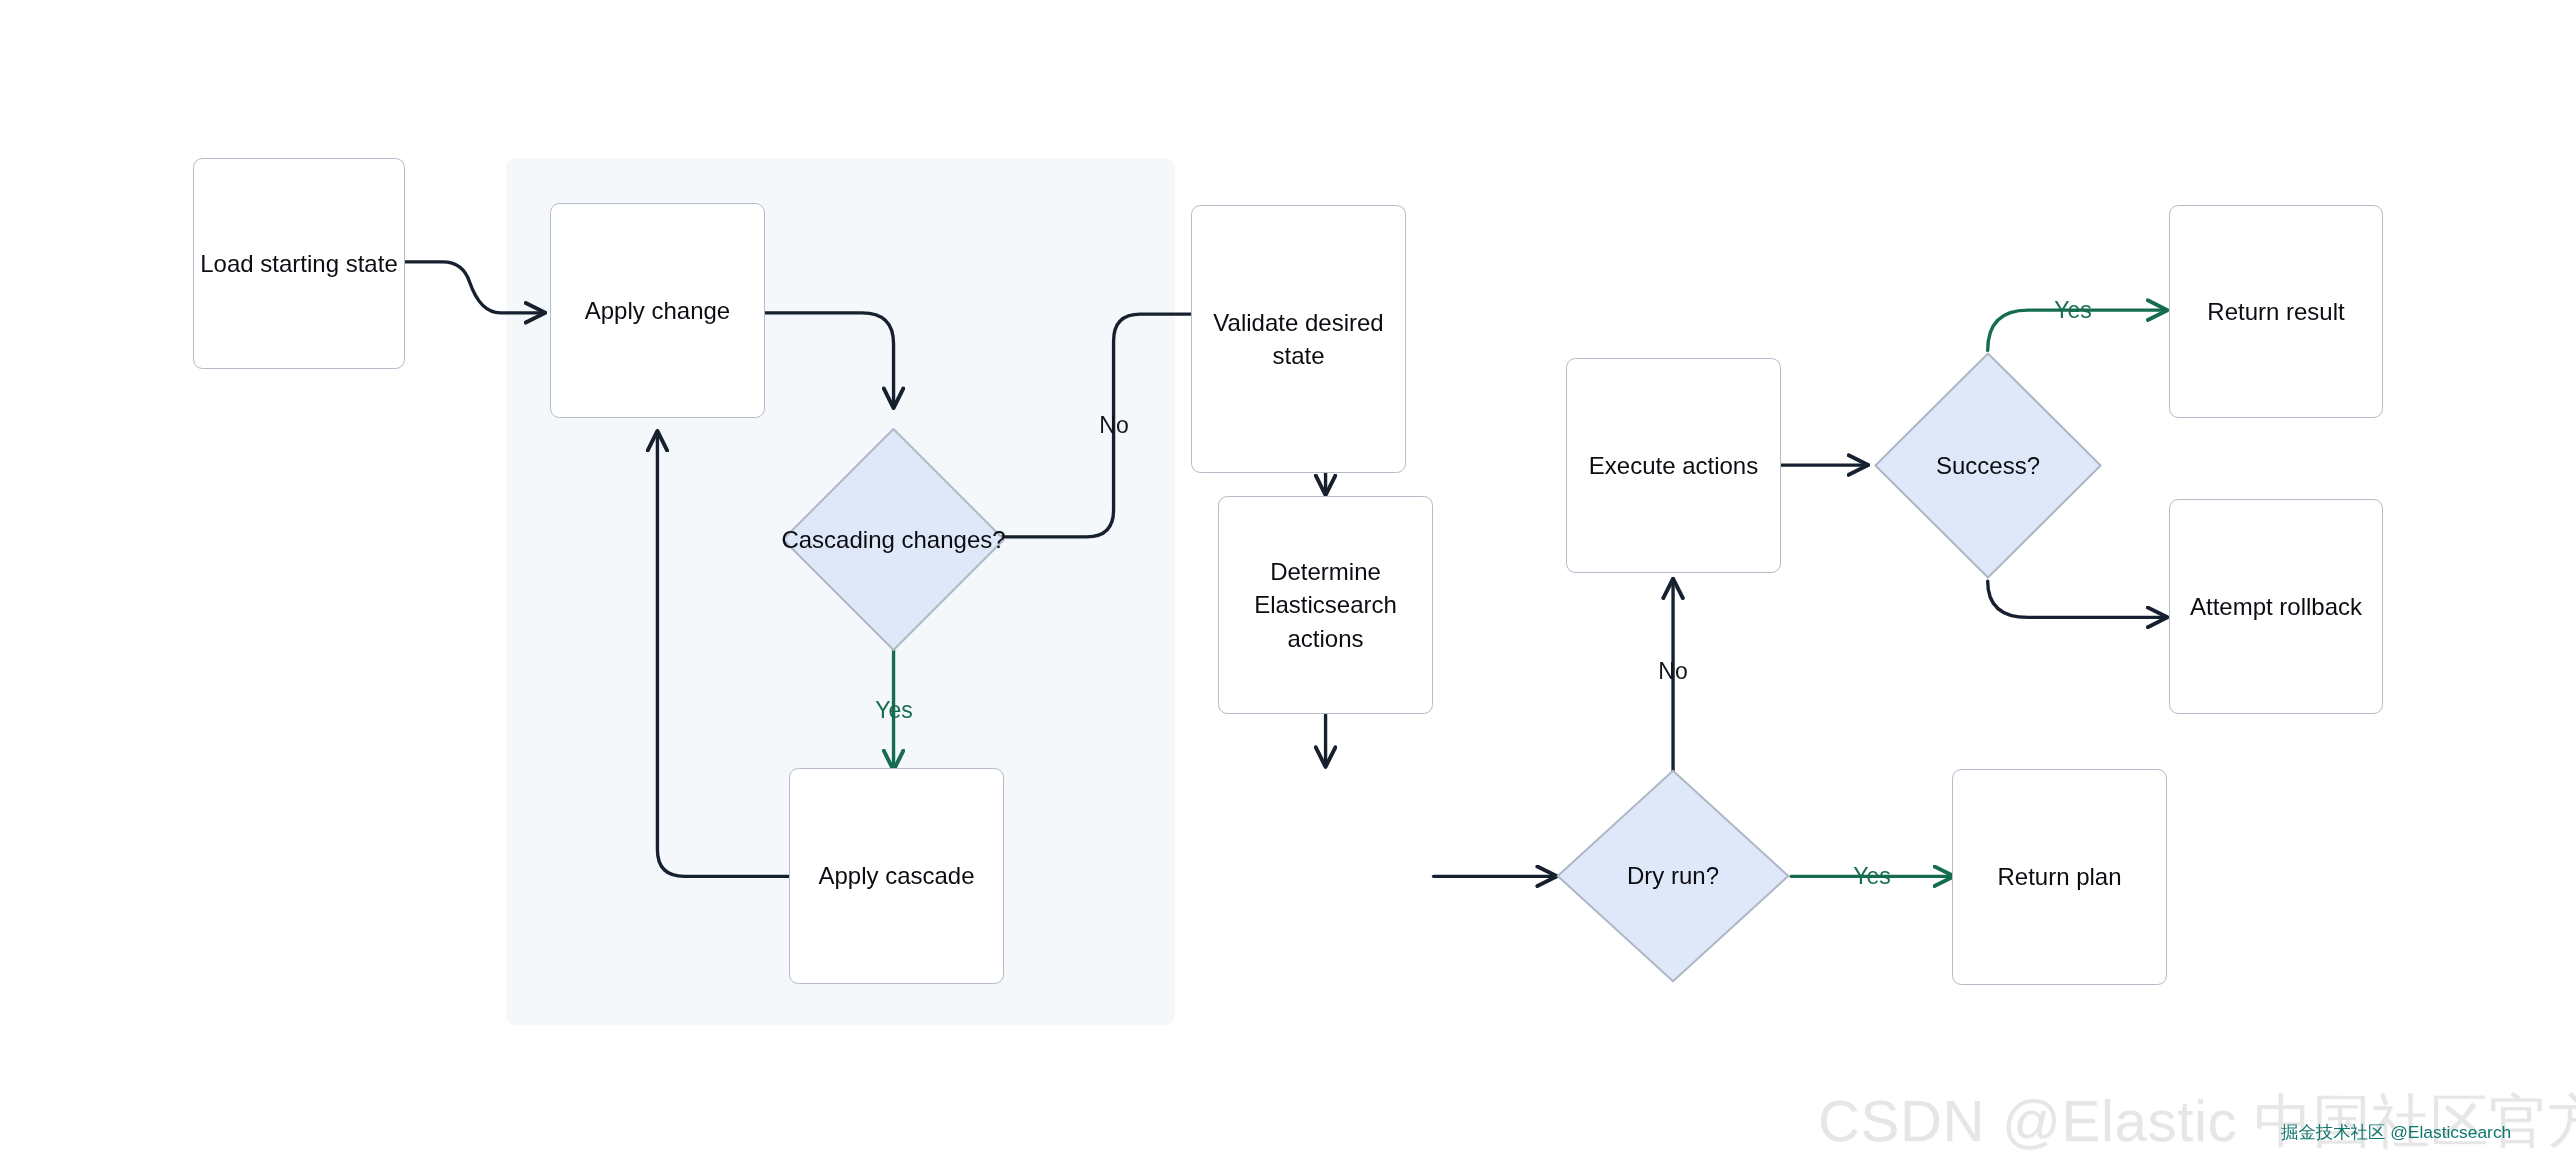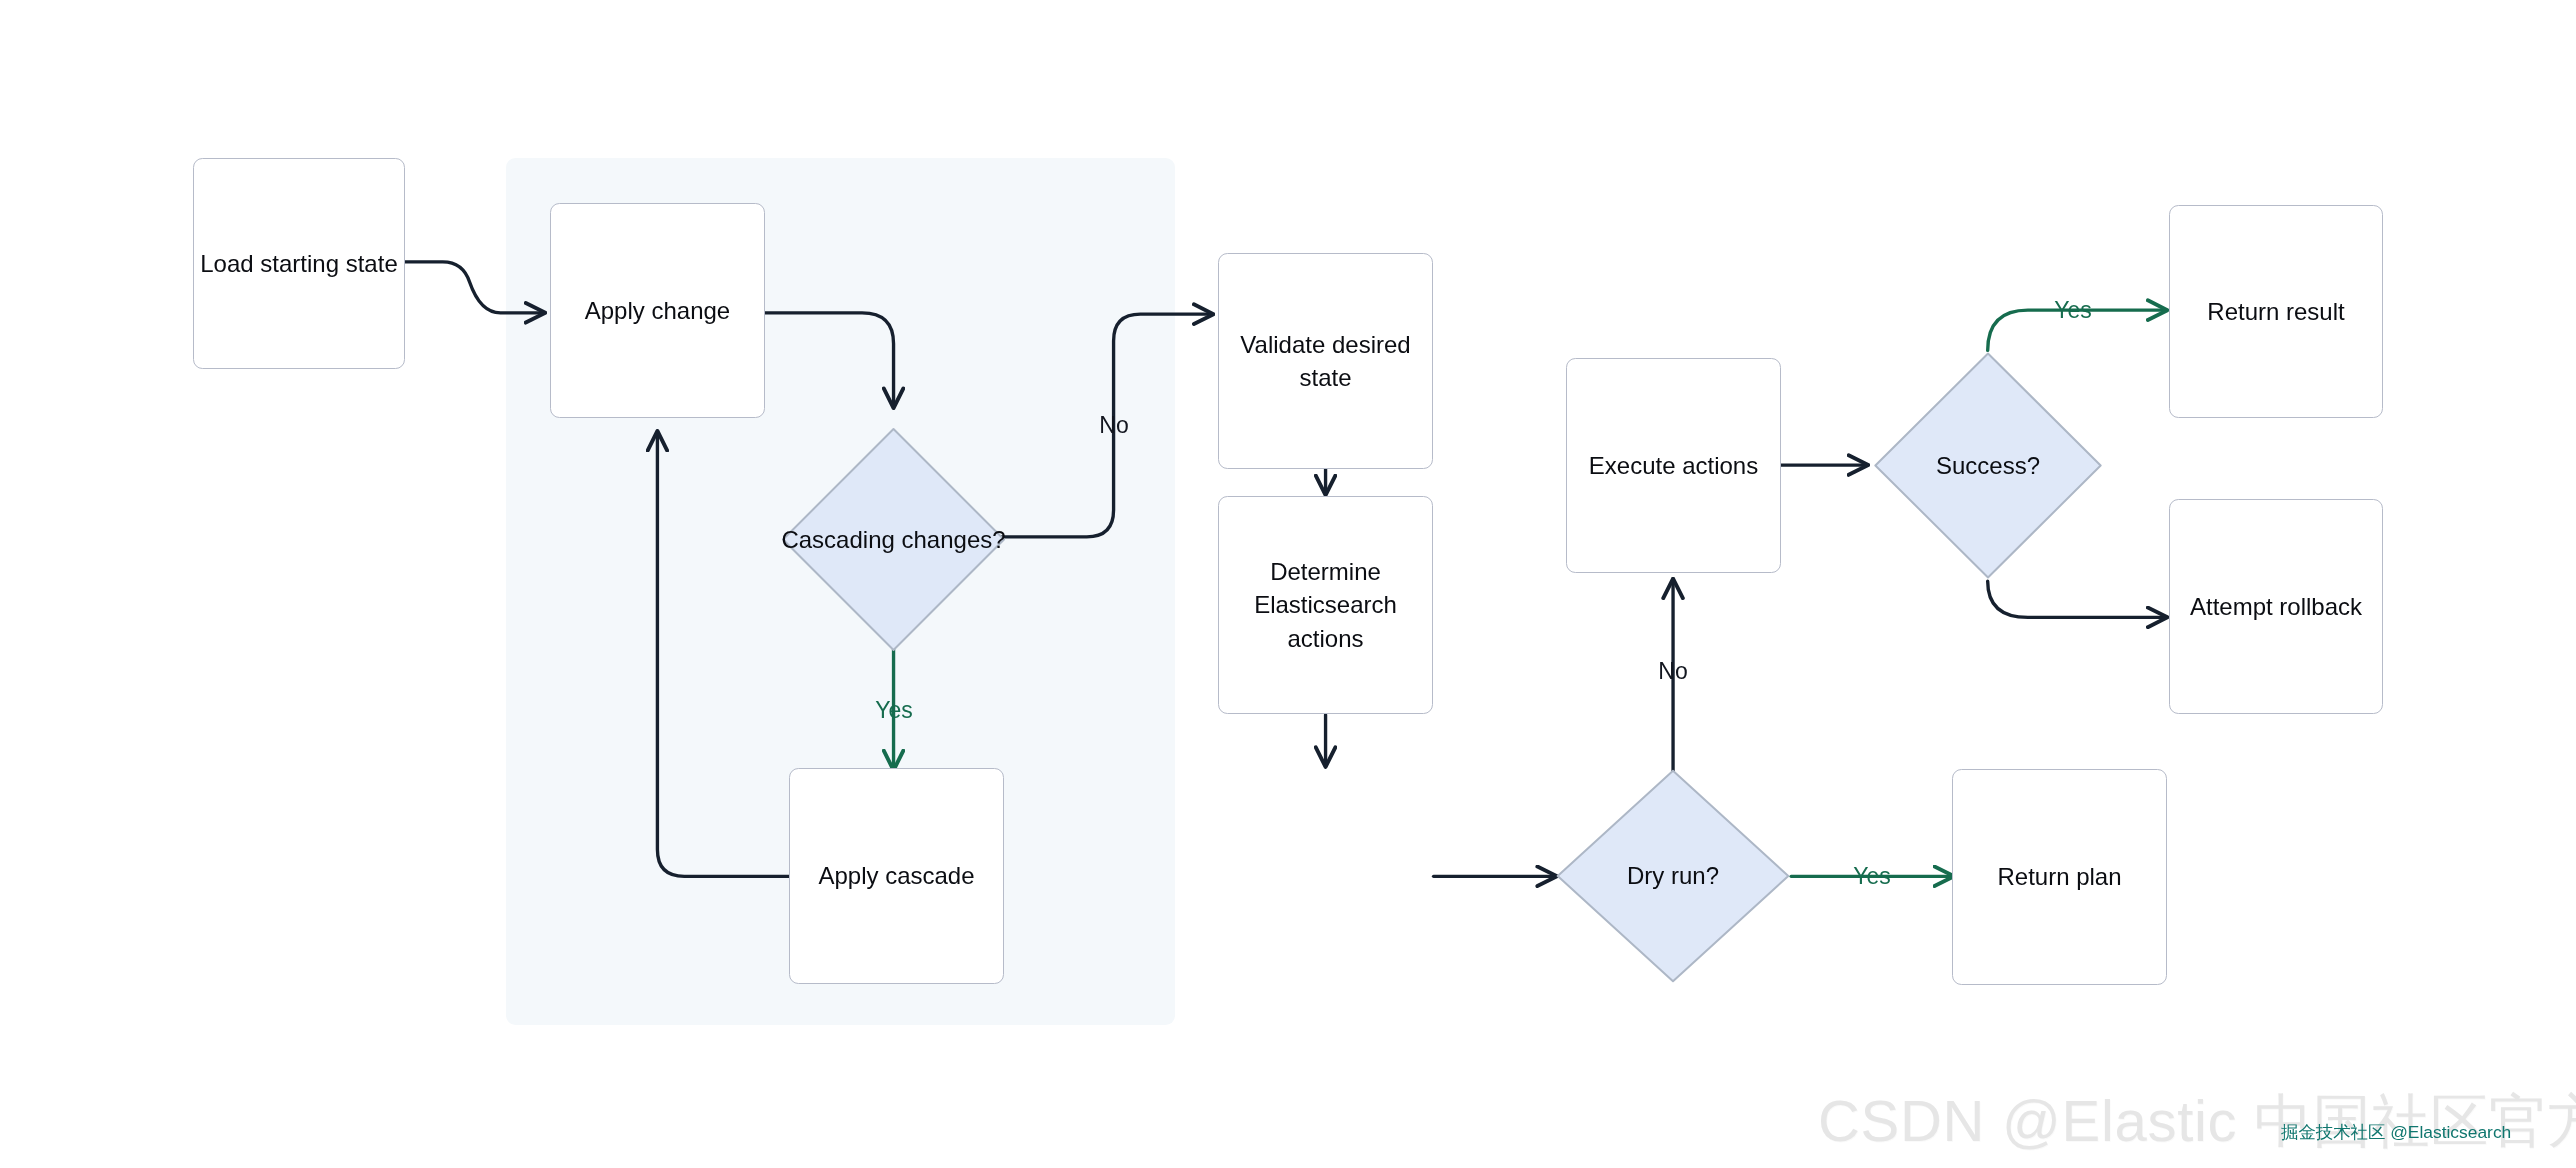--- a/index.html
+++ b/index.html
@@ -158,21 +158,21 @@
     <svg width="229" height="229" viewBox="0 0 342 342">
       <path d="M171,6 L336,171 L171,336 L6,171 Z" fill="#dfe8f8" stroke="#adb7c6" stroke-width="3" stroke-linejoin="round"></path>
     </svg>
     <div class="dlabel">Cascading changes?</div>
   </div>
 
   <div class="node" style="left:789px;top:768px;width:215px;height:216px;">
     <span class="lbl">Apply cascade</span>
   </div>
 
-  <div class="node" style="left:1218px;top:205px;width:215px;height:216px;margin-top:48px;">
+  <div class="node" style="left:1191px;top:205px;width:215px;height:268px;">
     <span class="lbl">Validate desired state</span>
   </div>
 
   <div class="node" style="left:1218px;top:496px;width:215px;height:218px;">
     <span class="lbl">Determine Elasticsearch actions</span>
   </div>
 
 
   <div class="decision" style="left:1555px;top:768px;width:236px;height:216px;">
     <svg width="236" height="216" viewBox="0 0 352 322">

